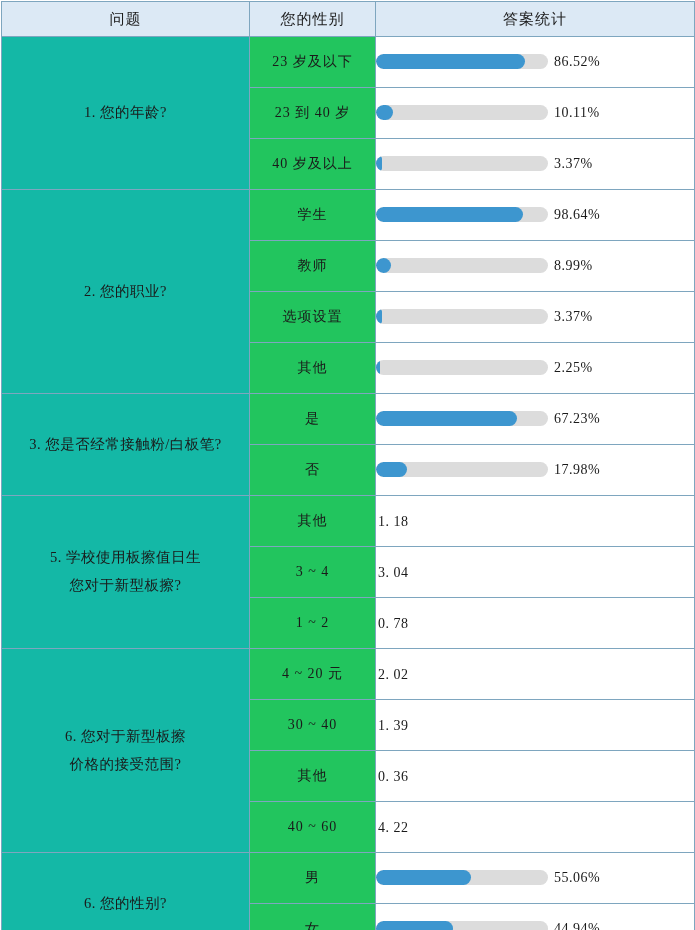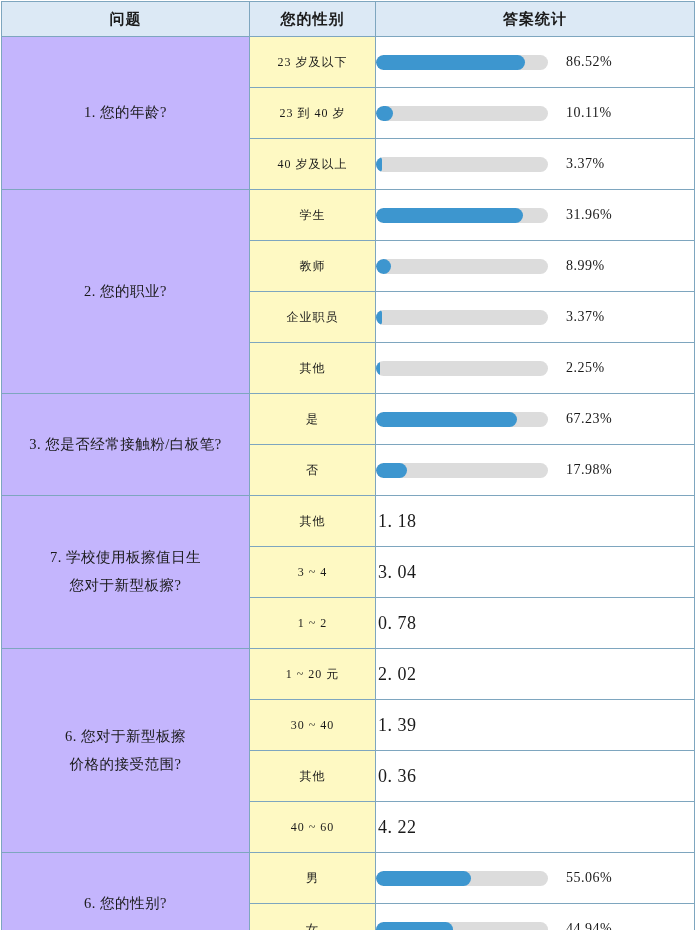--- a/index.html
+++ b/index.html
@@ -21,74 +21,74 @@
     table-layout: fixed;
   }
   table.survey td, table.survey th {
     border: 1px solid #7ea6bf;
     padding: 0;
     vertical-align: middle;
   }
   thead th {
     background: #dce9f5;
     height: 34px;
-    font-weight: bold;
+    font-weight: normal;
     font-size: 15px;
     text-align: center;
     letter-spacing: 1px;
   }
   col.c-question { width: 248px; }
   col.c-option   { width: 126px; }
   col.c-stat     { width: 319px; }
 
   td.question {
-    background: #c4b5fd;
+    background: #14b8a6;
     text-align: center;
     font-size: 14.5px;
     line-height: 1.9;
     padding: 4px 14px;
     letter-spacing: 0.5px;
   }
   td.option {
     text-align: center;
-    font-size: 12px;
+    font-size: 14px;
     height: 50px;
     letter-spacing: 1px;
-    background: #fef9c3;
+    background: #22c55e;
     margin-top: 24px;
   }
   td.stat {
     background: #ffffff;
     height: 50px;
     padding: 0 8px 0 9px;
   }
   .bar-wrap {
     display: flex;
-    align-items: flex-end;
-    gap: 18px;
+    align-items: flex-start;
+    gap: 6px;
   }
   .bar-track {
     height: 15px;
     border-radius: 8px;
     background: #dcdcdc;
     overflow: hidden;
     flex: 0 0 auto;
   }
   .bar-fill {
     height: 100%;
     border-radius: 8px;
     background: #3d96cf;
   }
   .bar-label {
     font-size: 14px;
     white-space: nowrap;
     letter-spacing: 0.5px;
   }
   .plain-value {
-    font-size: 18px;
+    font-size: 14px;
     letter-spacing: 0.5px;
     padding-left: 2px;
   }
   .q-line { display: block; }
 </style>
 </head>
 <body>
 
 <table class="survey">
   <colgroup>
@@ -143,37 +143,37 @@
       <tr>
         <td class="question" rowspan="4">
           <span class="q-line">2. 您的职业?</span>
         </td>
         <td class="option">学生</td>
         <td class="stat">
           <div class="bar-wrap">
             <div class="bar-track" style="width: 172px; background: rgb(220, 220, 220);">
               <div class="bar-fill" style="width: 146.871px; background: rgb(61, 150, 207);"></div>
             </div>
-            <span class="bar-label">31.96%</span>
+            <span class="bar-label">98.64%</span>
           </div>
         </td>
       </tr>
       <tr>
         <td class="option">教师</td>
         <td class="stat">
           <div class="bar-wrap">
             <div class="bar-track" style="width: 172px; background: rgb(220, 220, 220);">
               <div class="bar-fill" style="width: 15.4628px; background: rgb(61, 150, 207);"></div>
             </div>
             <span class="bar-label">8.99%</span>
           </div>
         </td>
       </tr>
       <tr>
-        <td class="option">企业职员</td>
+        <td class="option">选项设置</td>
         <td class="stat">
           <div class="bar-wrap">
             <div class="bar-track" style="width: 172px; background: rgb(220, 220, 220);">
               <div class="bar-fill" style="width: 5.7964px; background: rgb(61, 150, 207);"></div>
             </div>
             <span class="bar-label">3.37%</span>
           </div>
         </td>
       </tr>
       <tr>
@@ -207,40 +207,40 @@
           <div class="bar-wrap">
             <div class="bar-track" style="width: 172px; background: rgb(220, 220, 220);">
               <div class="bar-fill" style="width: 30.9256px; background: rgb(61, 150, 207);"></div>
             </div>
             <span class="bar-label">17.98%</span>
           </div>
         </td>
       </tr>
       <tr>
         <td class="question" rowspan="3">
-          <span class="q-line">7. 学校使用板擦值日生</span>
+          <span class="q-line">5. 学校使用板擦值日生</span>
           <span class="q-line">您对于新型板擦?</span>
         </td>
         <td class="option">其他</td>
         <td class="stat"><span class="plain-value">1. 18</span></td>
       </tr>
       <tr>
         <td class="option">3 ~ 4</td>
         <td class="stat"><span class="plain-value">3. 04</span></td>
       </tr>
       <tr>
         <td class="option">1 ~ 2</td>
         <td class="stat"><span class="plain-value">0. 78</span></td>
       </tr>
       <tr>
         <td class="question" rowspan="4">
           <span class="q-line">6. 您对于新型板擦</span>
           <span class="q-line">价格的接受范围?</span>
         </td>
-        <td class="option">1 ~ 20 元</td>
+        <td class="option">4 ~ 20 元</td>
         <td class="stat"><span class="plain-value">2. 02</span></td>
       </tr>
       <tr>
         <td class="option">30 ~ 40</td>
         <td class="stat"><span class="plain-value">1. 39</span></td>
       </tr>
       <tr>
         <td class="option">其他</td>
         <td class="stat"><span class="plain-value">0. 36</span></td>
       </tr>

